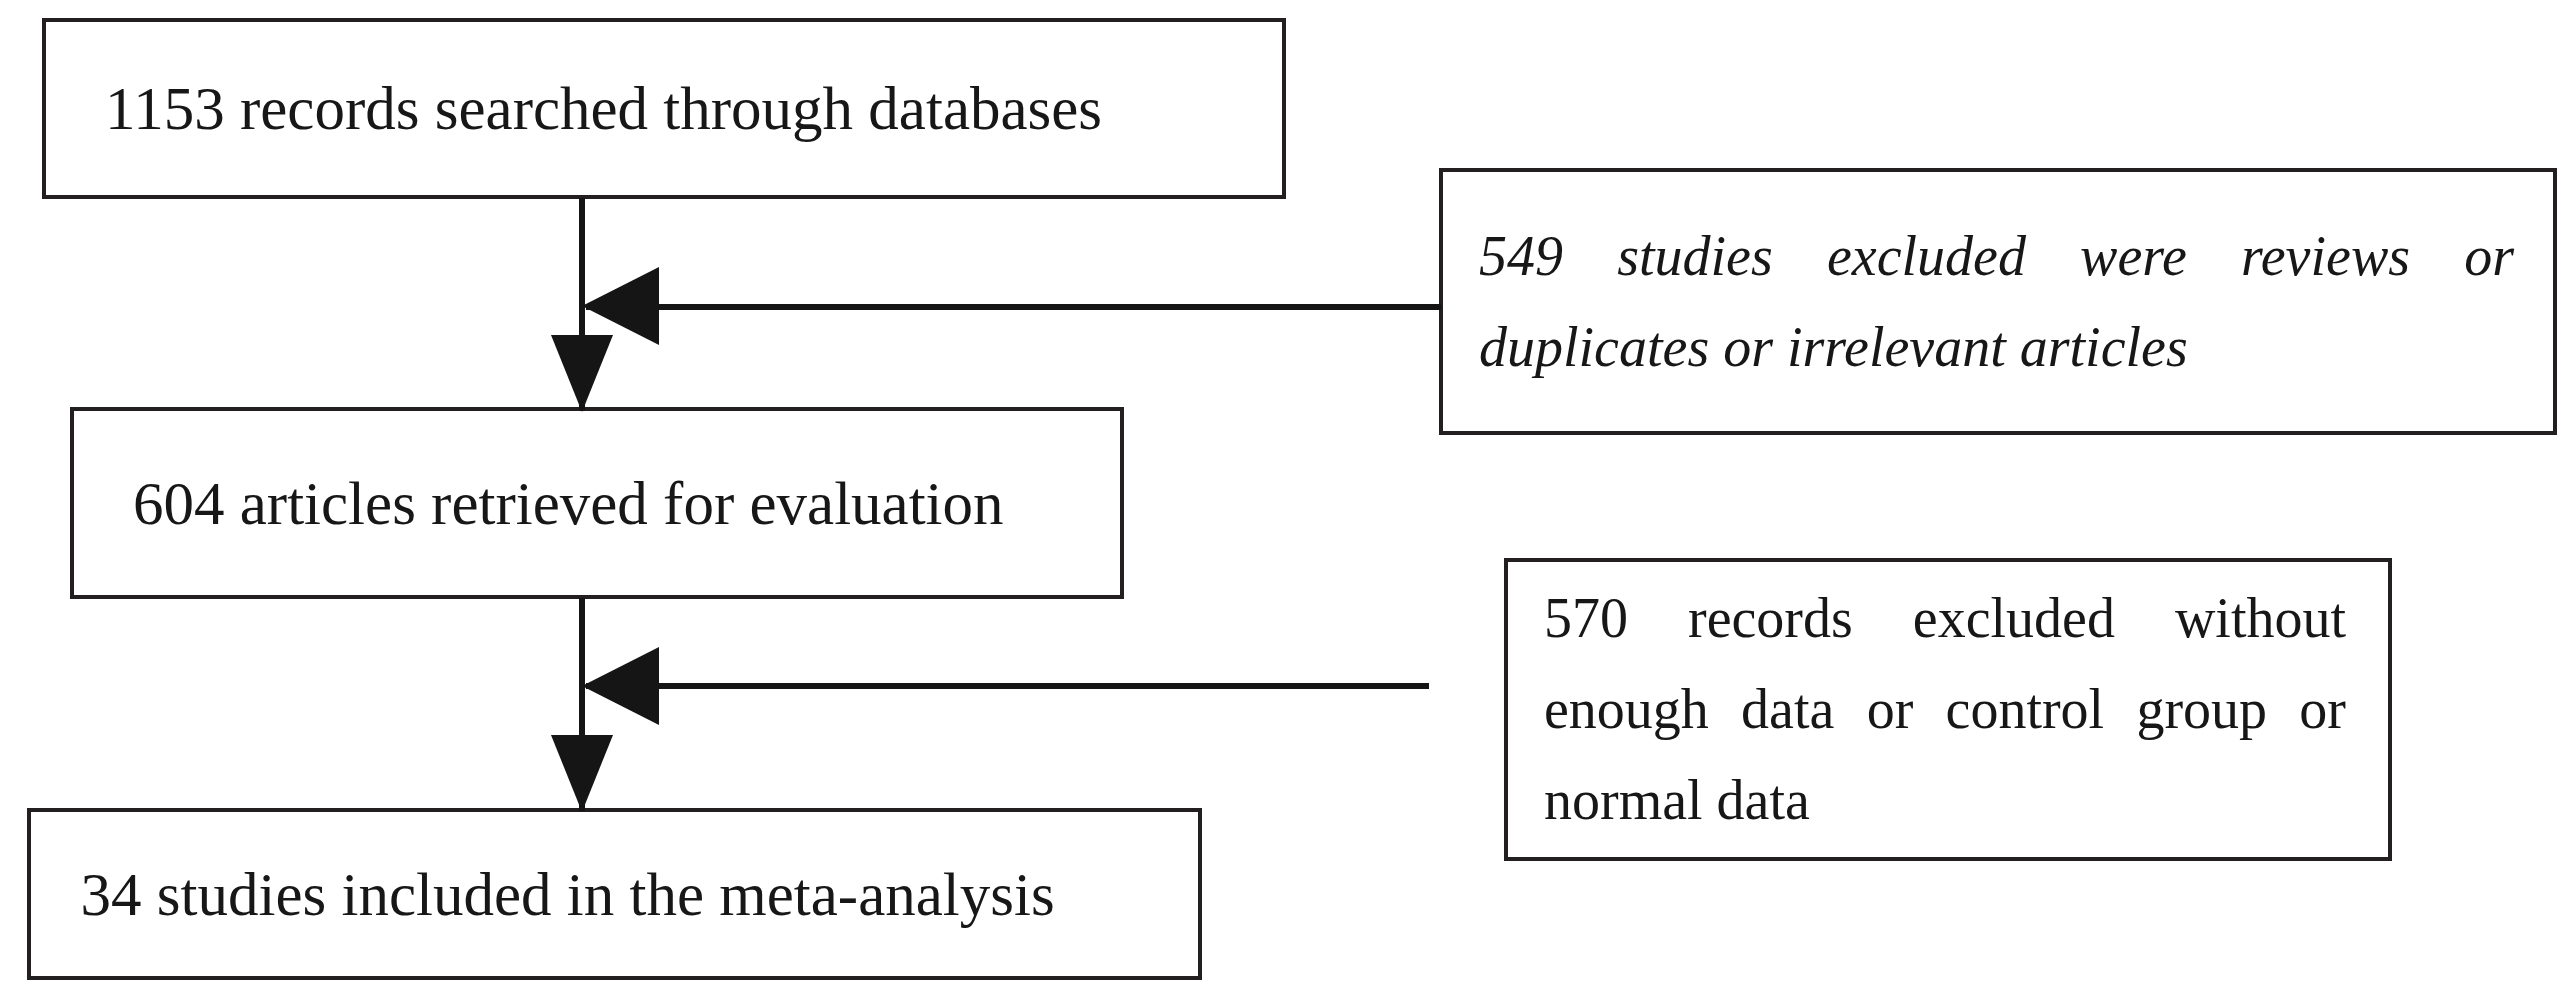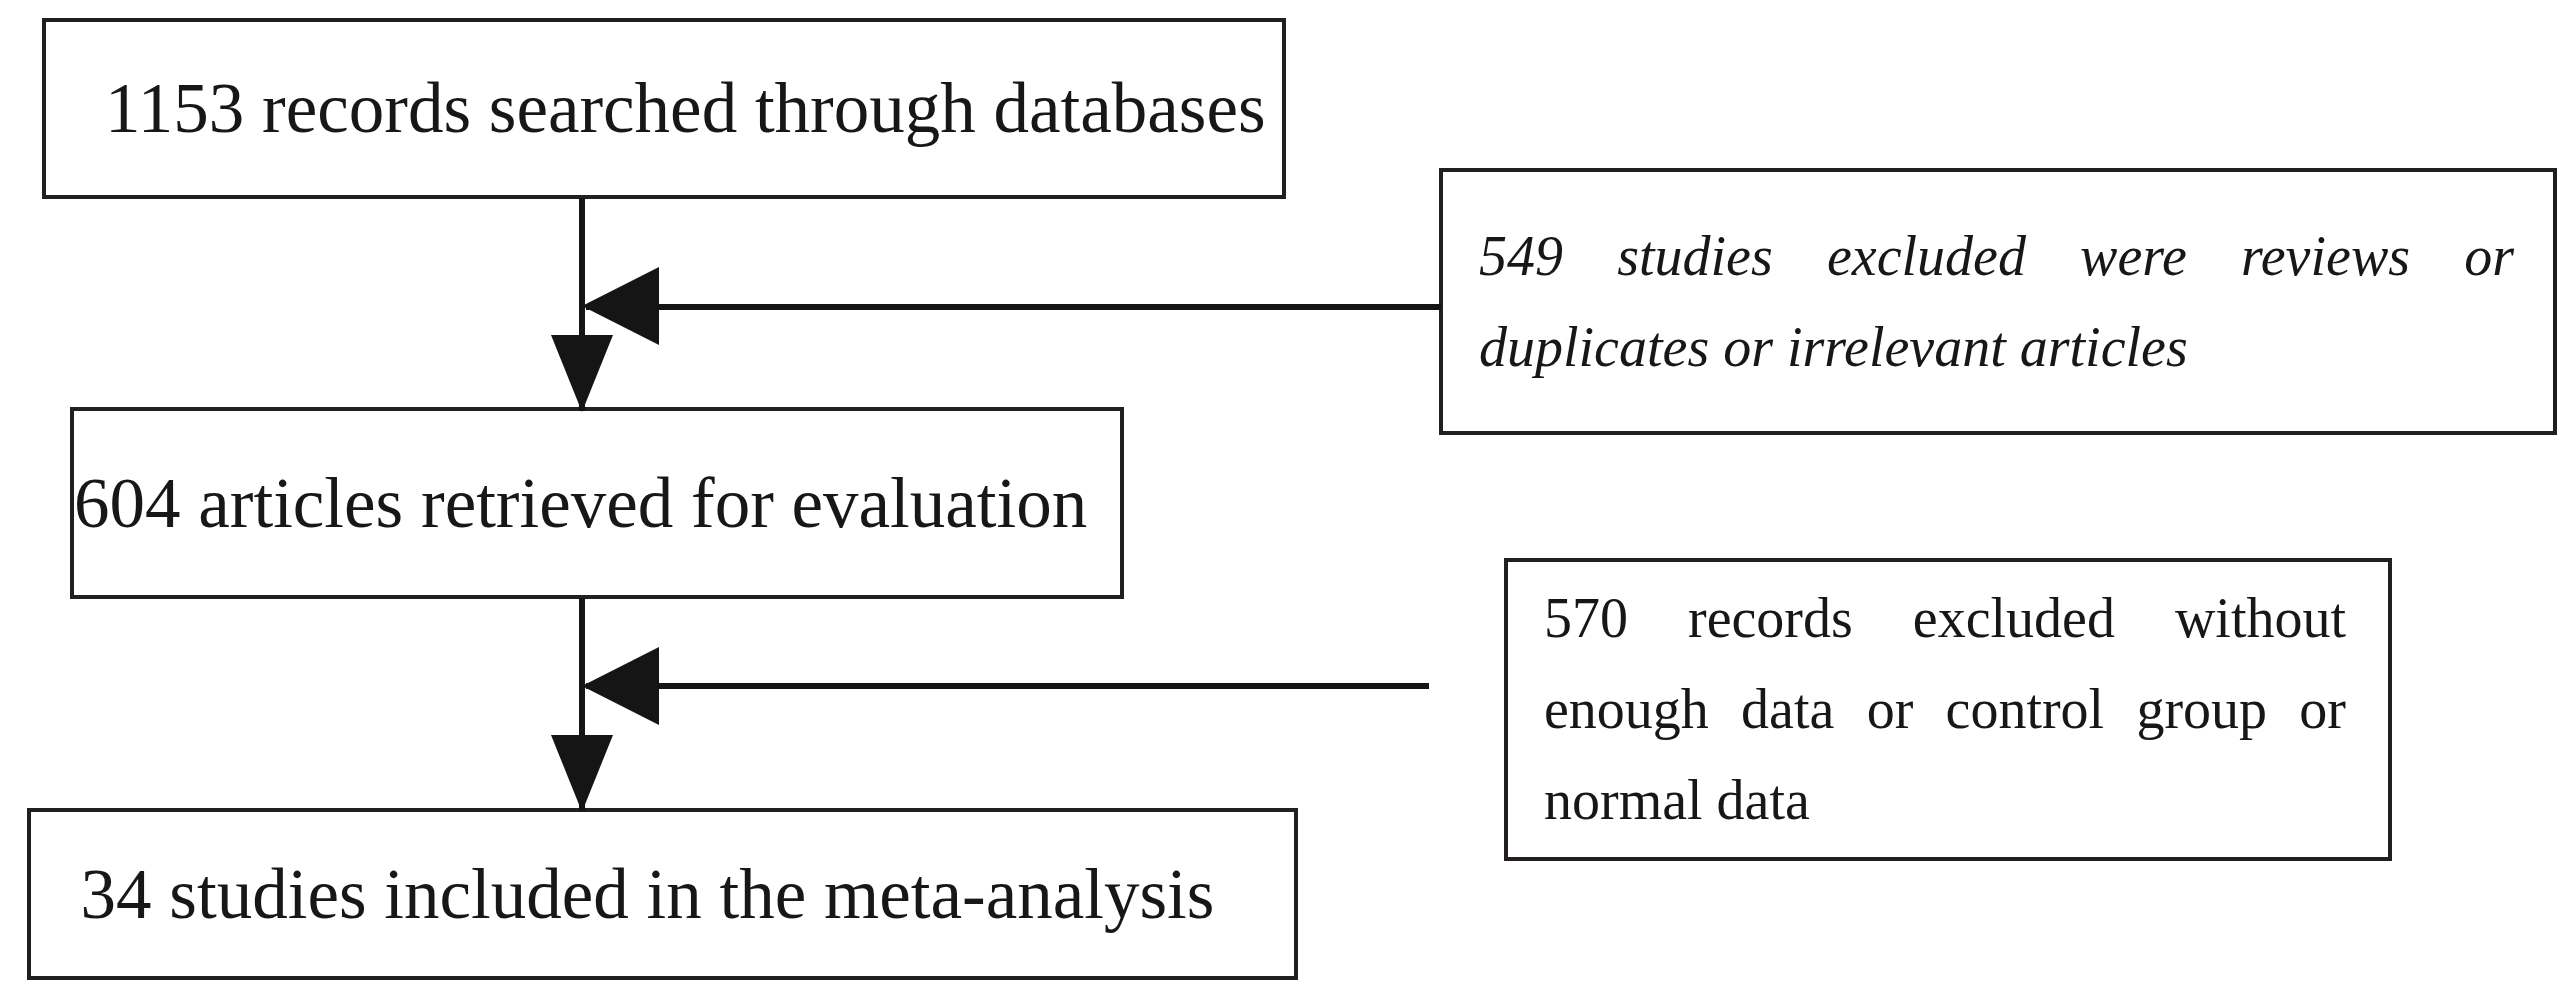--- a/index.html
+++ b/index.html
@@ -24,41 +24,41 @@
   .node {
     position: absolute;
     box-sizing: border-box;
     border: 4.2px solid #231f20;
     background: #ffffff;
     display: flex;
     flex-direction: column;
     justify-content: center;
   }
   .node-text {
-    font-size: 71px;
+    font-size: 61px;
     line-height: 1.0;
     color: #171717;
     white-space: nowrap;
   }
   .node-text.wrap {
     white-space: normal;
     text-align: justify;
     text-align-last: left;
     line-height: 1.62;
     font-size: 56px;
   }
 
   
   #node-records      { left: 42px;   top: 17.5px;   width: 1244px; height: 181px; }
   #node-records .node-text { padding-left: 59px; }
 
   #node-retrieved    { left: 70px;  top: 407px;  width: 1054px; height: 192px; }
-  #node-retrieved .node-text { }
+  #node-retrieved .node-text { padding-left: 59px; }
 
-  #node-included     { left: 26.6px;   top: 808px; width: 1271px; height: 172px; }
+  #node-included     { left: 26.6px;   top: 808px; width: 1175px; height: 172px; }
   #node-included .node-text { padding-left: 50px; }
 
   #node-excluded-1   { left: 1439px; top: 168px;  width: 1118px; height: 267px; }
   #node-excluded-1 .node-text { padding: 0 39px 0 36px; font-style: italic; }
 
   #node-excluded-2   { left: 1504px; top: 558px;  width: 888px; height: 303px; }
   #node-excluded-2 .node-text { padding: 0 42px 0 36px; }
 
   
   .vline {

